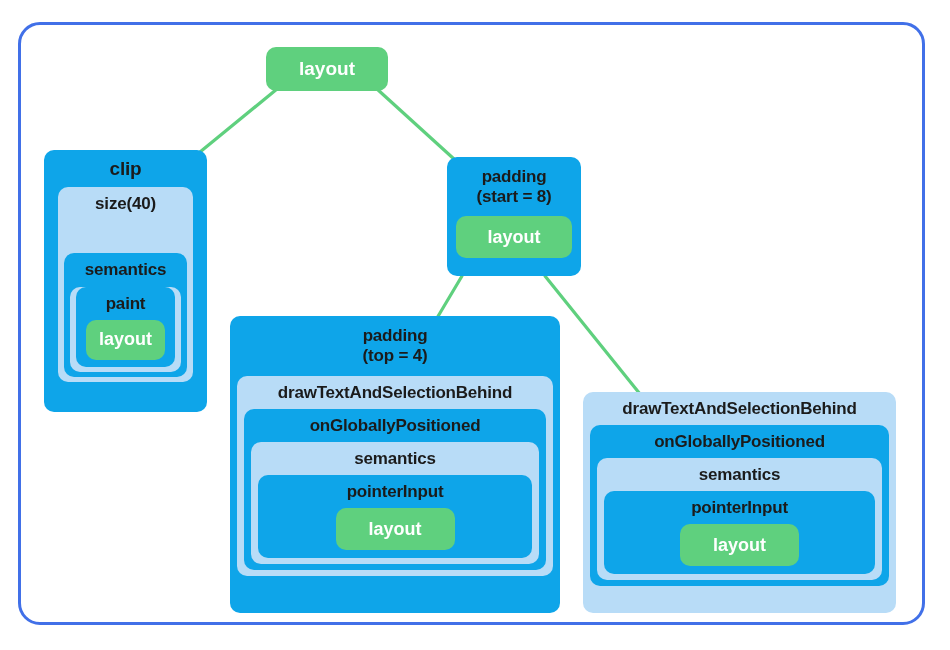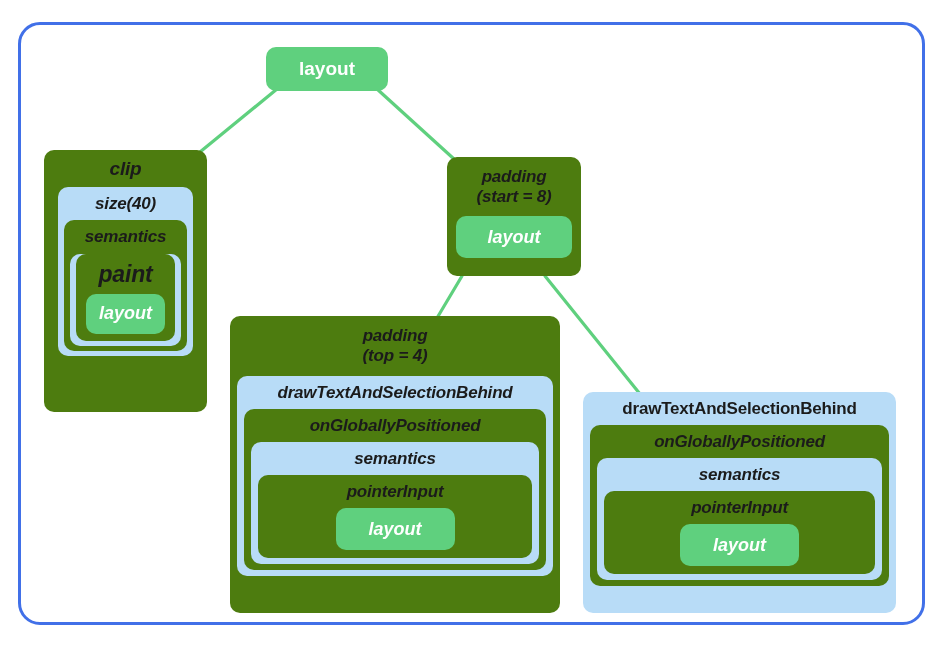--- a/index.html
+++ b/index.html
@@ -55,21 +55,21 @@
   }
   .mod > .mod-label {
     text-align: center;
     color: #1b1b1b;
     font-weight: bold;
     letter-spacing: -0.2px;
     line-height: 1.18;
     padding: 7px 6px 6px 6px;
     white-space: pre-line;
   }
-  .shade-a { background: #4d7c0f; font-style: italic; }
+  .shade-a { background: #0ea5e9; }
   .shade-b { background: #B8DCF7; }
 
   
   .leaf {
     background: #5FD07E;
     border-radius: 10px;
     color: #ffffff;
     font-weight: bold;
     text-align: center;
     display: flex;
@@ -82,28 +82,28 @@
   #n-root {
     left: 266px; top: 47px; width: 122px; height: 44px;
     font-size: 19px;
   }
 
   #n-clip {
     left: 44px; top: 150px; width: 163px; height: 262px;
     padding: 0 0 6px 0;
   }
   #n-clip > .mod-label { font-size: 19px; padding-top: 8px; padding-bottom: 7px; }
-  #n-size { margin: 0 14px; padding-bottom: 5px; }
+  #n-size { margin: 0 14px; padding-bottom: 5px; gap: 33px; }
   #n-size > .mod-label { font-size: 17px; }
   #n-semantics-l { margin: 0 6px; padding-bottom: 5px; }
   #n-semantics-l > .mod-label { font-size: 17px; }
   #n-ctb { margin: 0 6px; padding-bottom: 5px; }
   #n-ctb > .mod-label { font-size: 17px; }
   #n-paint { margin: 0 6px; padding-bottom: 7px; }
-  #n-paint > .mod-label { font-size: 23px; }
+  #n-paint > .mod-label { font-size: 17px; }
   #n-paint .leaf { margin: 0 10px; height: 40px; font-size: 18px; }
 
   #n-pad8 {
     left: 447px; top: 157px; width: 134px; height: 119px;
     padding-bottom: 9px;
   }
   #n-pad8 > .mod-label { font-size: 17px; padding-top: 10px; padding-bottom: 9px; }
   #n-pad8 .leaf { margin: 0 9px; height: 42px; font-size: 18px; }
 
   #n-pad4 {

